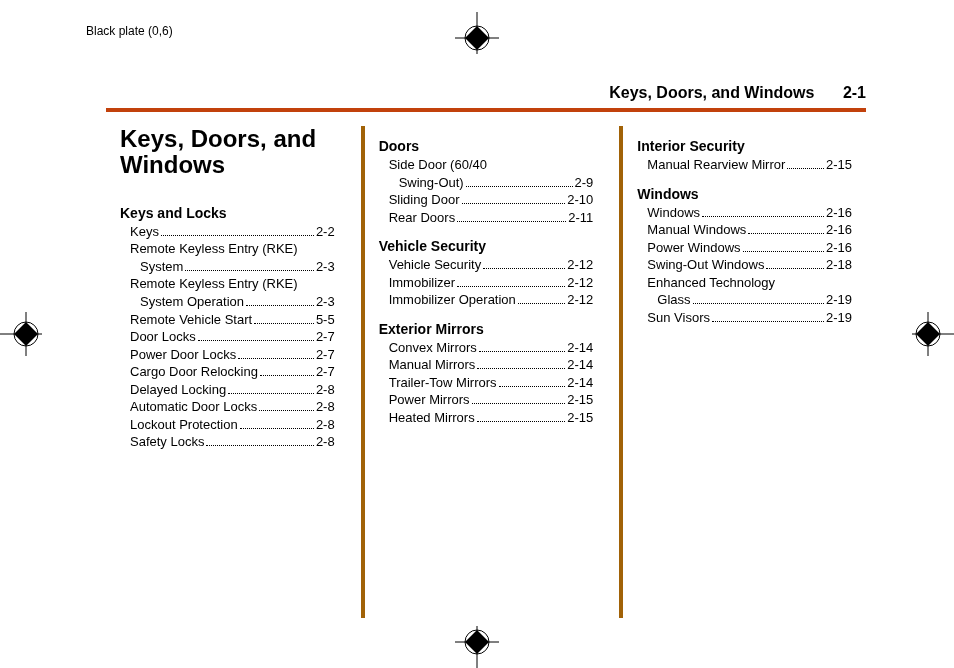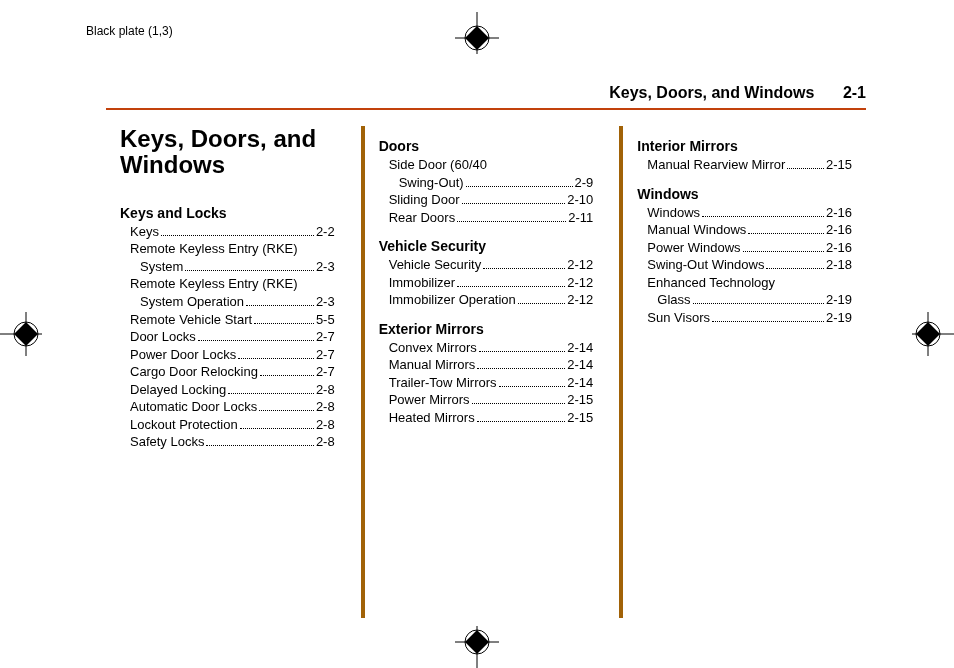--- a/index.html
+++ b/index.html
@@ -57,21 +57,21 @@
     height: 60px;
   }
   .running-head {
     position: absolute;
     top: 84px;
     left: 106px;
     right: 88px;
     text-align: right;
     font-weight: bold;
     font-size: 16px;
-    border-bottom: 2px solid #c2410c;
+    border-bottom: 4px solid #c2410c;
     padding-bottom: 6px;
   }
   .running-head .page-no {
     margin-left: 24px;
   }
   .content {
     position: absolute;
     top: 126px;
     left: 106px;
     right: 88px;
@@ -144,21 +144,21 @@
 </svg>
 <svg class="reg-mark-right" viewBox="0 0 44 60">
   <circle cx="18" cy="30" r="12" stroke="#000" fill="none"></circle>
   <line x1="18" y1="8" x2="18" y2="52" stroke="#000"></line>
   <line x1="2" y1="30" x2="34" y2="30" stroke="#000"></line>
   <path d="M6 30 L18 18 L30 30 L18 42 Z" fill="#000"></path>
   <line x1="34" y1="30" x2="44" y2="30" stroke="#000"></line>
 </svg>
 
 <div class="header-row">
-  <span>Black plate (1,3)</span>
+  <span>Black plate (0,6)</span>
 </div>
 
 <div class="running-head">
   <span>Keys, Doors, and Windows</span>
   <span class="page-no">2-1</span>
 </div>
 
 <div class="content" id="content">
   <div class="col">
     <h1 class="chapter-title">Keys, Doors, and Windows</h1>
@@ -282,21 +282,21 @@
         <span class="dots"></span>
         <span class="toc-page">2-15</span>
       </div>
       <div class="toc-line">
         <span class="toc-label">Heated Mirrors</span>
         <span class="dots"></span>
         <span class="toc-page">2-15</span>
       </div>
     </div>
   <div class="col">
-      <div class="sect-title">Interior Mirrors</div>
+      <div class="sect-title">Interior Security</div>
       <div class="toc-line">
         <span class="toc-label">Manual Rearview Mirror</span>
         <span class="dots"></span>
         <span class="toc-page">2-15</span>
       </div>
       <div class="sect-title">Windows</div>
       <div class="toc-line">
         <span class="toc-label">Windows</span>
         <span class="dots"></span>
         <span class="toc-page">2-16</span>

